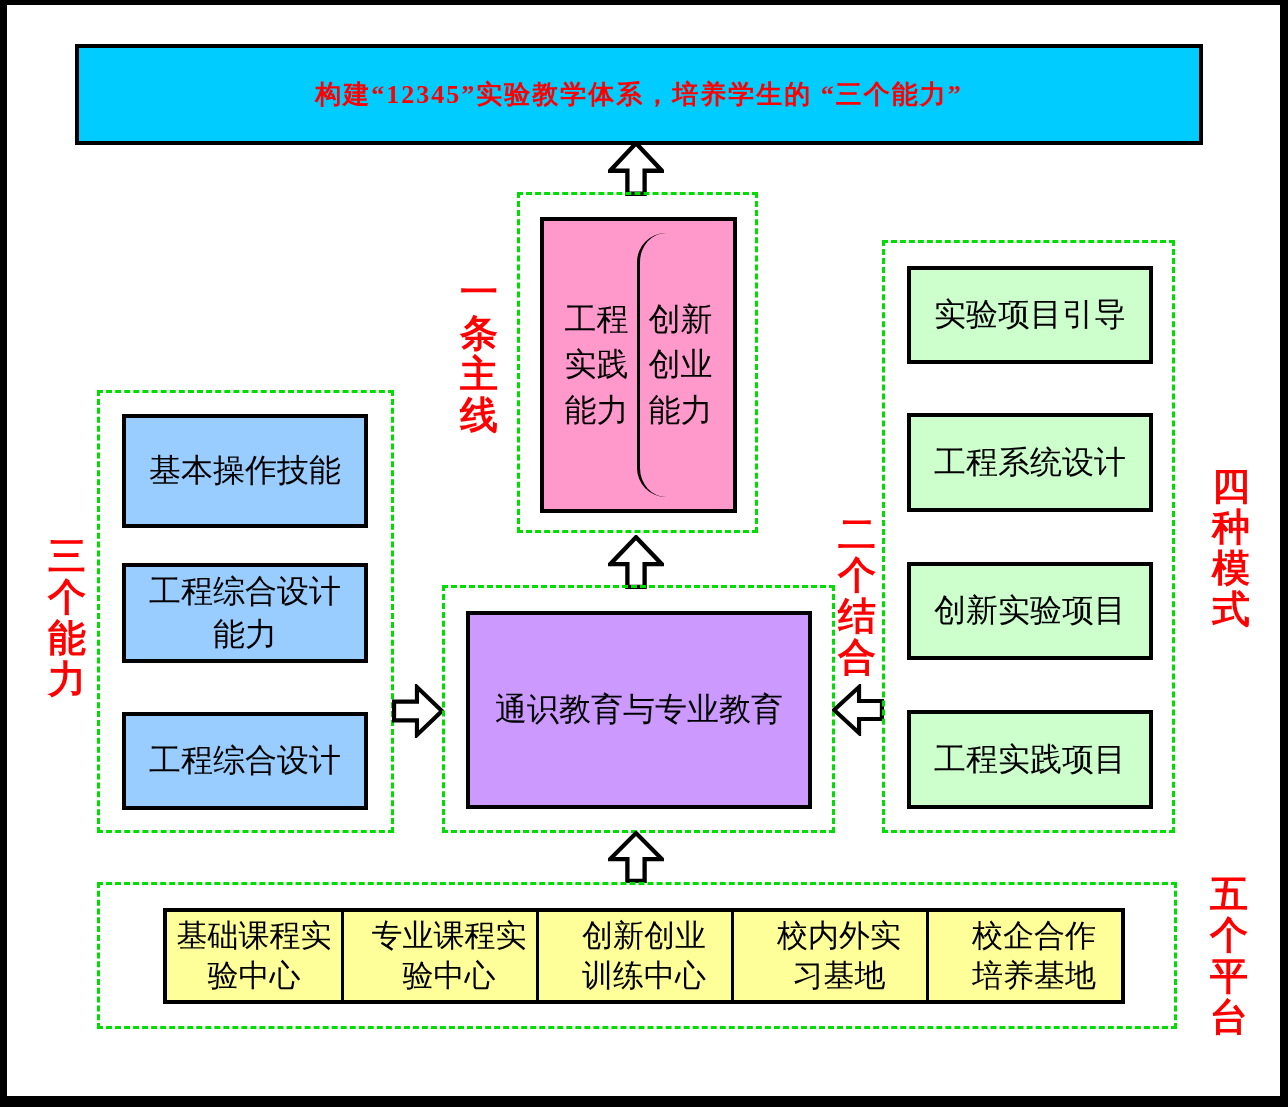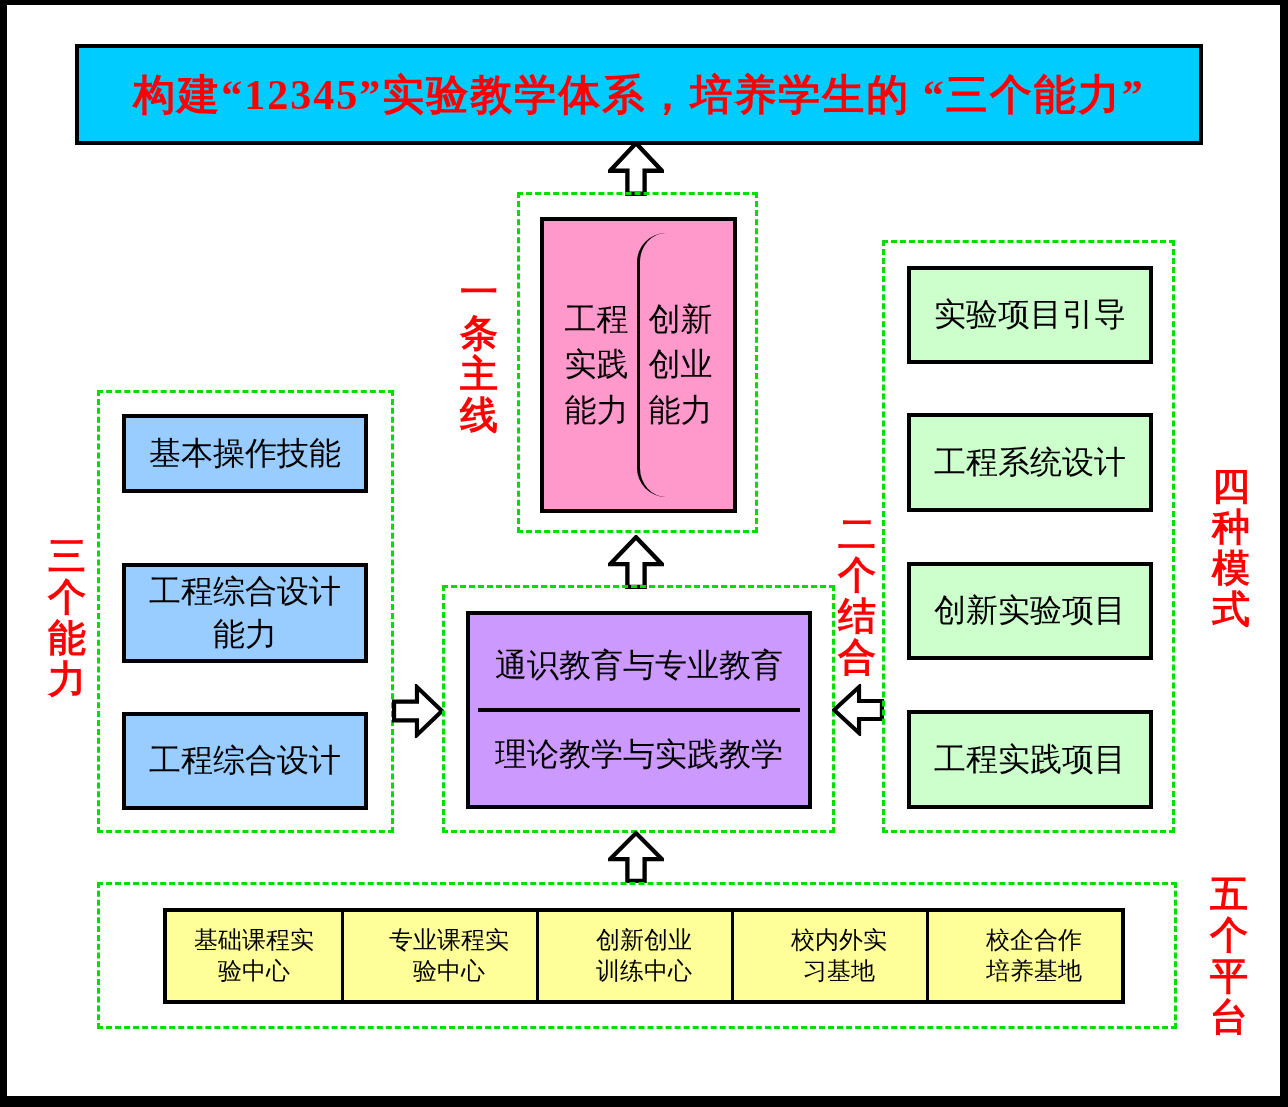--- a/index.html
+++ b/index.html
@@ -12,21 +12,21 @@
     border-width:5px 8px 11px 7px;pointer-events:none;z-index:5;
   }
   .box{position:absolute;box-sizing:border-box;border:4px solid var(--border-black,#000);
     display:flex;align-items:center;justify-content:center;text-align:center;
     font-size:32px;line-height:1.35;white-space:pre-line;}
   .dashed{position:absolute;box-sizing:border-box;border:3px dashed var(--dashed-green,#0d0);}
   .banner{
     position:absolute;left:75px;top:44px;width:1128px;height:101px;box-sizing:border-box;
     border:4px solid var(--border-black,#000);background:var(--banner-bg,#0cf);
     display:flex;align-items:center;justify-content:center;
-    color:var(--banner-text,#f00);font-weight:bold;font-size:42px;letter-spacing:2px;
+    color:var(--banner-text,#f00);font-weight:bold;font-size:26px;letter-spacing:2px;
   }
   .vlabel{
     position:absolute;width:42px;color:var(--label-red,#f00);font-size:38px;line-height:41px;
     word-break:break-all;text-align:center;font-weight:bold;
   }
   
   .mainline-box{left:540px;top:217px;width:197px;height:296px;background:var(--mainline-bg,#f9c);padding:12px;}
   .mainline-box .cell{flex:1;display:flex;align-items:center;justify-content:center;height:100%;
     white-space:pre-line;line-height:1.42;}
   .mainline-box .cell+.cell{border-left:3px solid var(--border-black,#000);border-radius:29px;}
@@ -36,21 +36,21 @@
   .combo-box{left:466px;top:611px;width:346px;height:198px;background:var(--combination-bg,#c9f);
     flex-direction:column;padding:8px;align-items:stretch;}
   .combo-box .row{flex:1;display:flex;align-items:center;justify-content:center;}
   .combo-box .row+.row{border-top:4px solid var(--border-black,#000);}
   
   .mode{left:907px;width:246px;background:var(--mode-bg,#cfc);}
   
   .platform-row{position:absolute;left:163px;top:908px;width:962px;height:96px;box-sizing:border-box;
     border:4px solid var(--border-black,#000);background:var(--platform-bg,#ff9);display:flex;}
   .platform-row .cell{flex:1;display:flex;align-items:center;justify-content:center;text-align:center;
-    white-space:pre-line;font-size:24px;line-height:1.3;}
+    white-space:pre-line;font-size:31px;line-height:1.3;}
   .platform-row .cell+.cell{border-left:3px solid var(--border-black,#000);padding-left:18px;}
   .arrow{position:absolute;}
   .arrow svg{display:block;width:100%;height:100%;}
 </style>
 </head>
 <body>
 
 <div class="canvas">
   <div class="outer-frame"></div>
 
@@ -75,36 +75,35 @@
   </div>
   <div class="vlabel" style="left:458px;top:272px">一条主线</div>
 
   <div class="arrow" style="left:608px;top:535px;width:56px;height:54px">
     <svg viewBox="0 0 52 50" preserveAspectRatio="none">
         <polygon points="26,2 2,27 18,27 18,48 34,48 34,27 50,27" fill="#fff" stroke="#000" stroke-width="4"></polygon>
       </svg>
   </div>
 
   <div class="dashed" style="left:97px;top:390px;width:297px;height:443px"></div>
-  <div class="box ability" style="top:414px;height:79px">基本操作技能</div>
+  <div class="box ability" style="top:414px;height:114px">基本操作技能</div>
   <div class="box ability" style="top:563px;height:100px">工程综合设计
 能力</div>
   <div class="box ability" style="top:712px;height:98px">工程综合设计</div>
   <div class="vlabel" style="left:46px;top:536px">三个能力</div>
 
   <div class="arrow" style="left:392px;top:684px;width:52px;height:54px">
     <svg viewBox="0 0 50 52" preserveAspectRatio="none">
         <polygon points="48,26 24,3 24,17 2,17 2,35 24,35 24,49" fill="#fff" stroke="#000" stroke-width="4"></polygon>
       </svg>
   </div>
 
   <div class="dashed" style="left:442px;top:585px;width:393px;height:248px"></div>
   <div class="box combo-box">
     <div class="row">通识教育与专业教育</div>
-    <div class="row">理论教学与实践教学</div>
   </div>
   <div class="vlabel" style="left:836px;top:514px">二个结合</div>
 
   <div class="arrow" style="left:832px;top:684px;width:52px;height:52px">
     <svg viewBox="0 0 50 52" preserveAspectRatio="none">
         <polygon points="2,26 26,3 26,17 48,17 48,35 26,35 26,49" fill="#fff" stroke="#000" stroke-width="4"></polygon>
       </svg>
   </div>
 
   <div class="dashed" style="left:882px;top:240px;width:293px;height:593px"></div>

